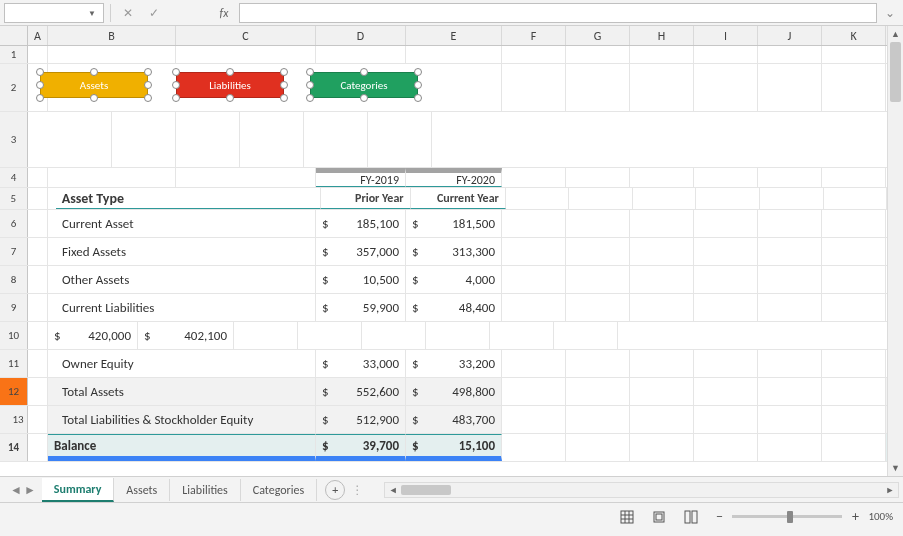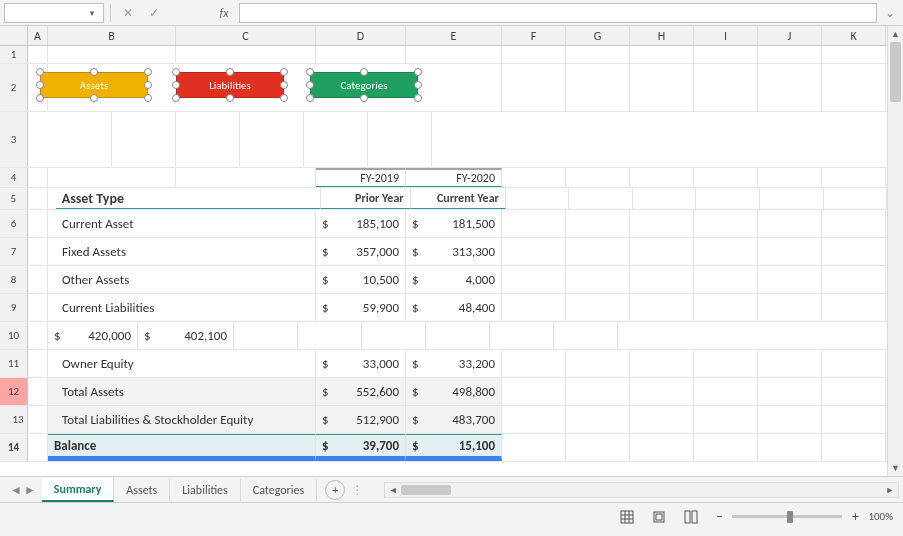--- a/index.html
+++ b/index.html
@@ -34,21 +34,21 @@
   .wA { width: 20px; }
   .wB { width: 128px; }
   .wC { width: 140px; }
   .wD { width: 90px; }
   .wE { width: 96px; }
   .wF, .wG, .wH, .wI, .wJ, .wK { width: 64px; }
   
   
   .title-cell { font-size: 28px; font-weight: 600; color: #2e9999; padding: 8px 0 4px 4px; border-bottom: 2px solid #2e9999; width: 438px; }
   
-  .hdr-year { text-align: right; font-weight: 400; border-top: 2px solid #a3a3a3; border-bottom: 1px solid #2e9999; color:#333; }
+  .hdr-year { text-align: right; font-weight: 400; border-top: 5px solid #a3a3a3; border-bottom: 1px solid #2e9999; color:#333; }
   .hdr-label { font-weight: bold; color:#444; border-bottom: 1px solid #2e9999; }
   .asset-type { font-weight: bold; color: #3a3a3a; font-size: 14px; margin-left: 8px; }
   
   .data-row .cell { font-size: 13px; color:#333; }
   .data-label { padding-left: 14px !important; }
   .total-row { background: #f2f2f2; }
   .total-row .cell { font-size: 13px; }
   .balance-row { background: #e4efef; font-weight: bold; }
   .balance-row .cell { font-size: 13px; border-top:1px solid #2e9999; border-bottom:5px solid #3b82f6;}
   
@@ -336,21 +336,21 @@
             <div class="cell wG"></div>
             <div class="cell wH"></div>
             <div class="cell wI"></div>
             <div class="cell wJ"></div>
             <div class="cell wK"></div>
           </div>
         </div>
 
     <div id="totals-container">
           <div class="row total-row" style="height: 28px;">
-    <div class="rh" style="background:#fca5a5;text-align:center;">12</div>
+    <div class="rh" style="background:#f97316;text-align:center;">12</div>
     <div class="cell wA" style="background:#fff;"></div>
     <div class="cell data-label" style="width:268px;">Total Assets</div>
     <div class="cell wD">
               <span class="money">
                 <span class="sym">$</span>
                 <span class="val">552,600</span>
               </span>
             </div>
     <div class="cell wE">
               <span class="money">

